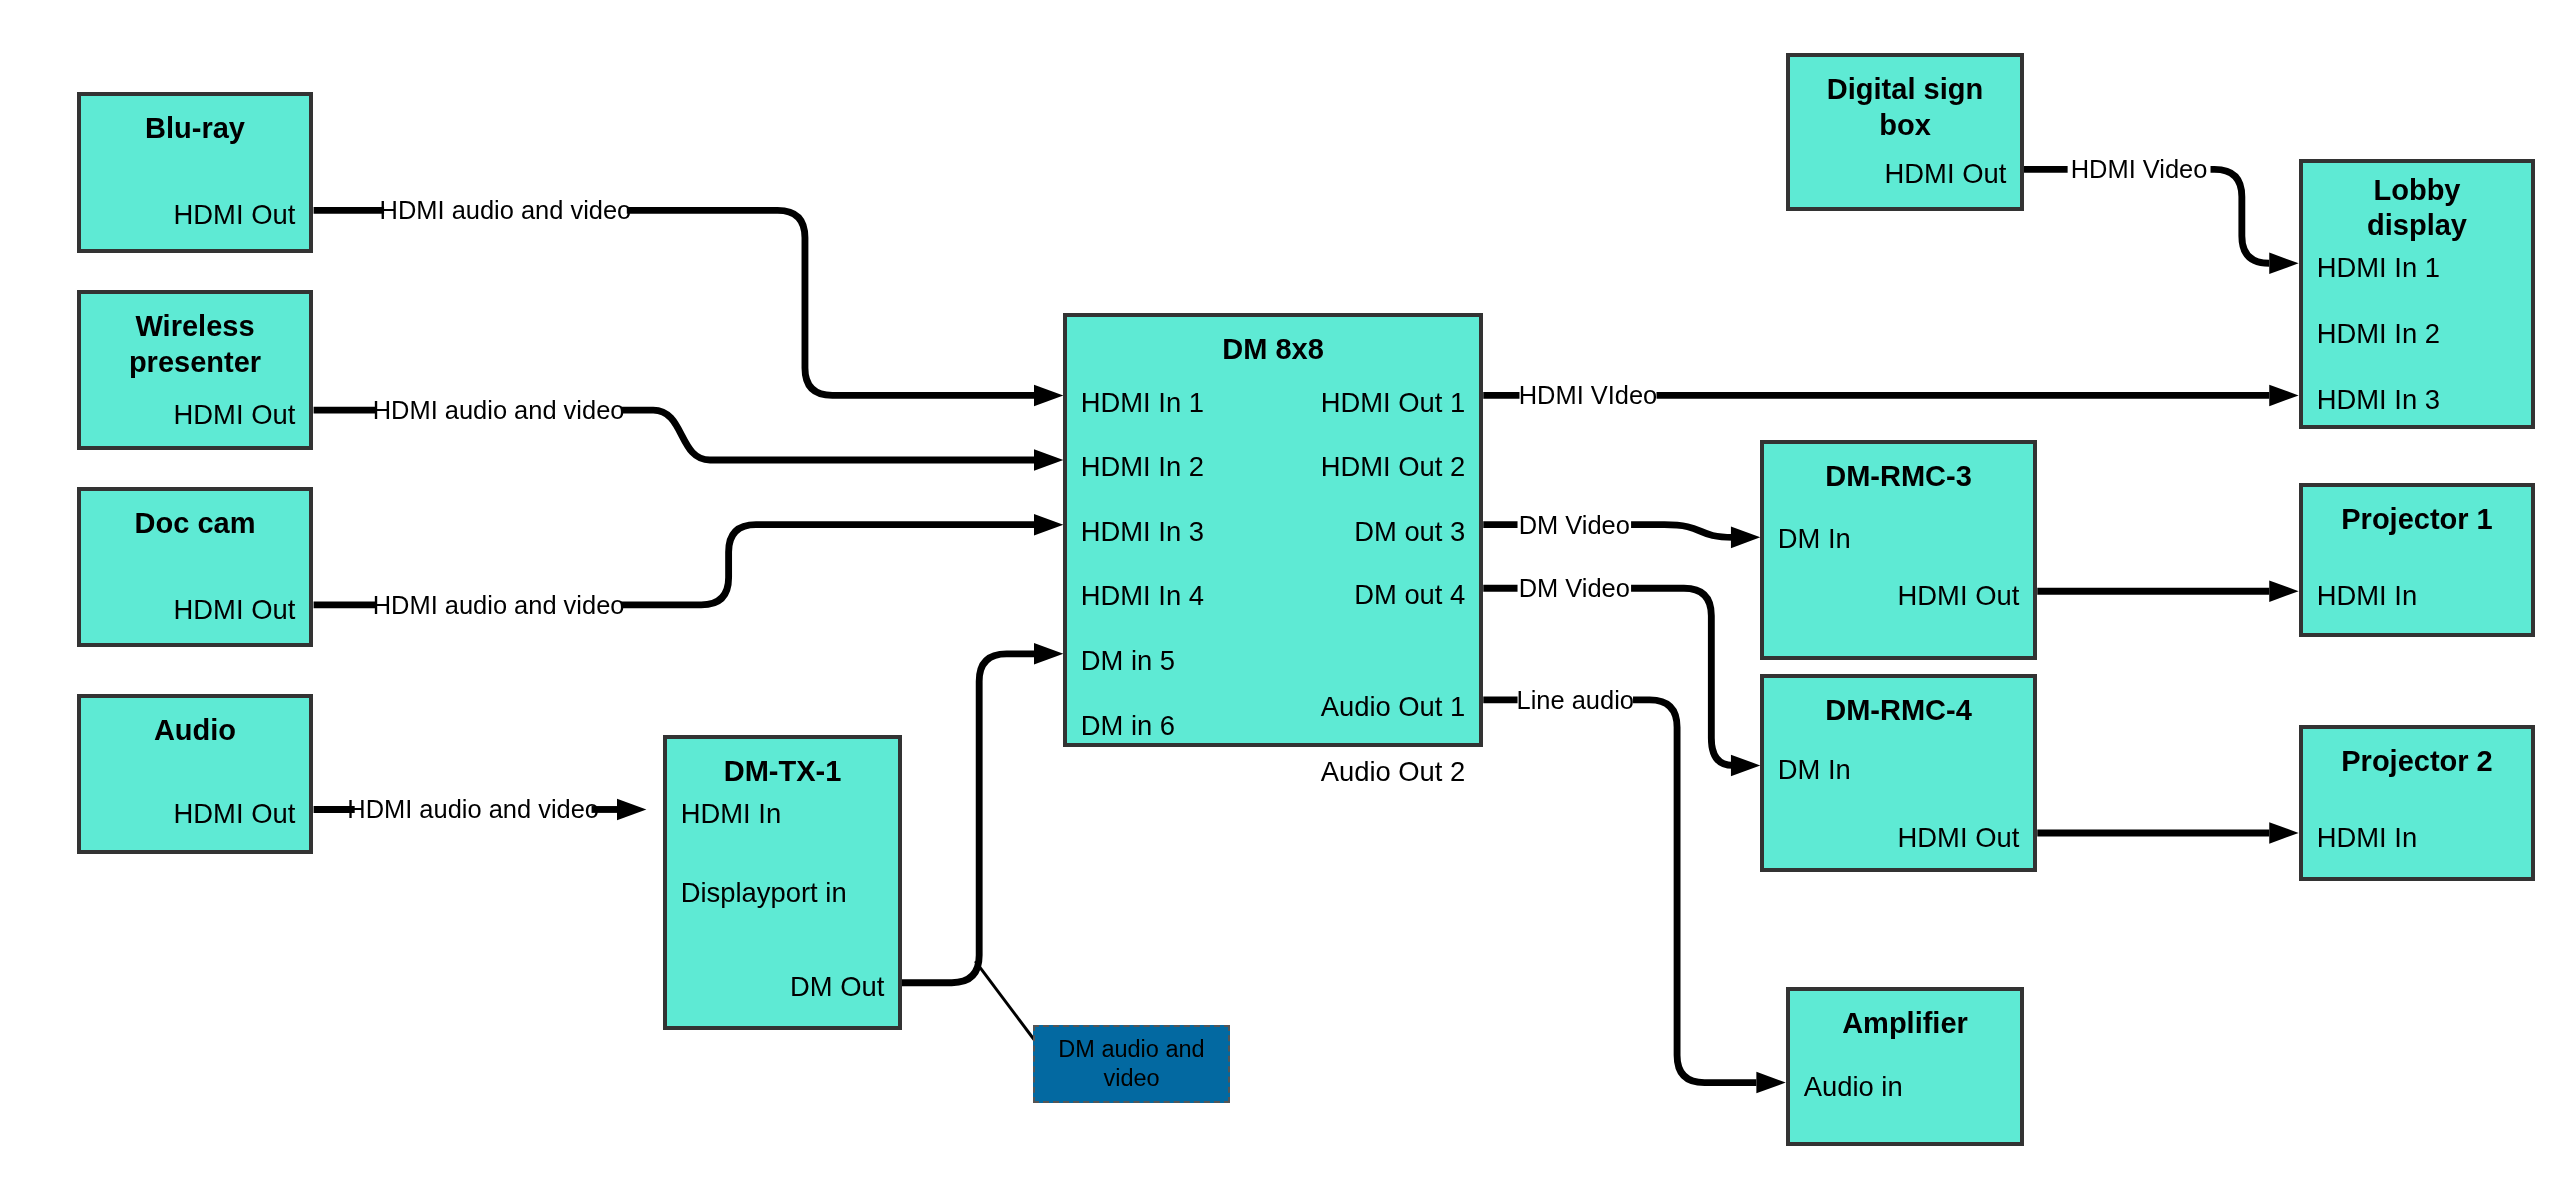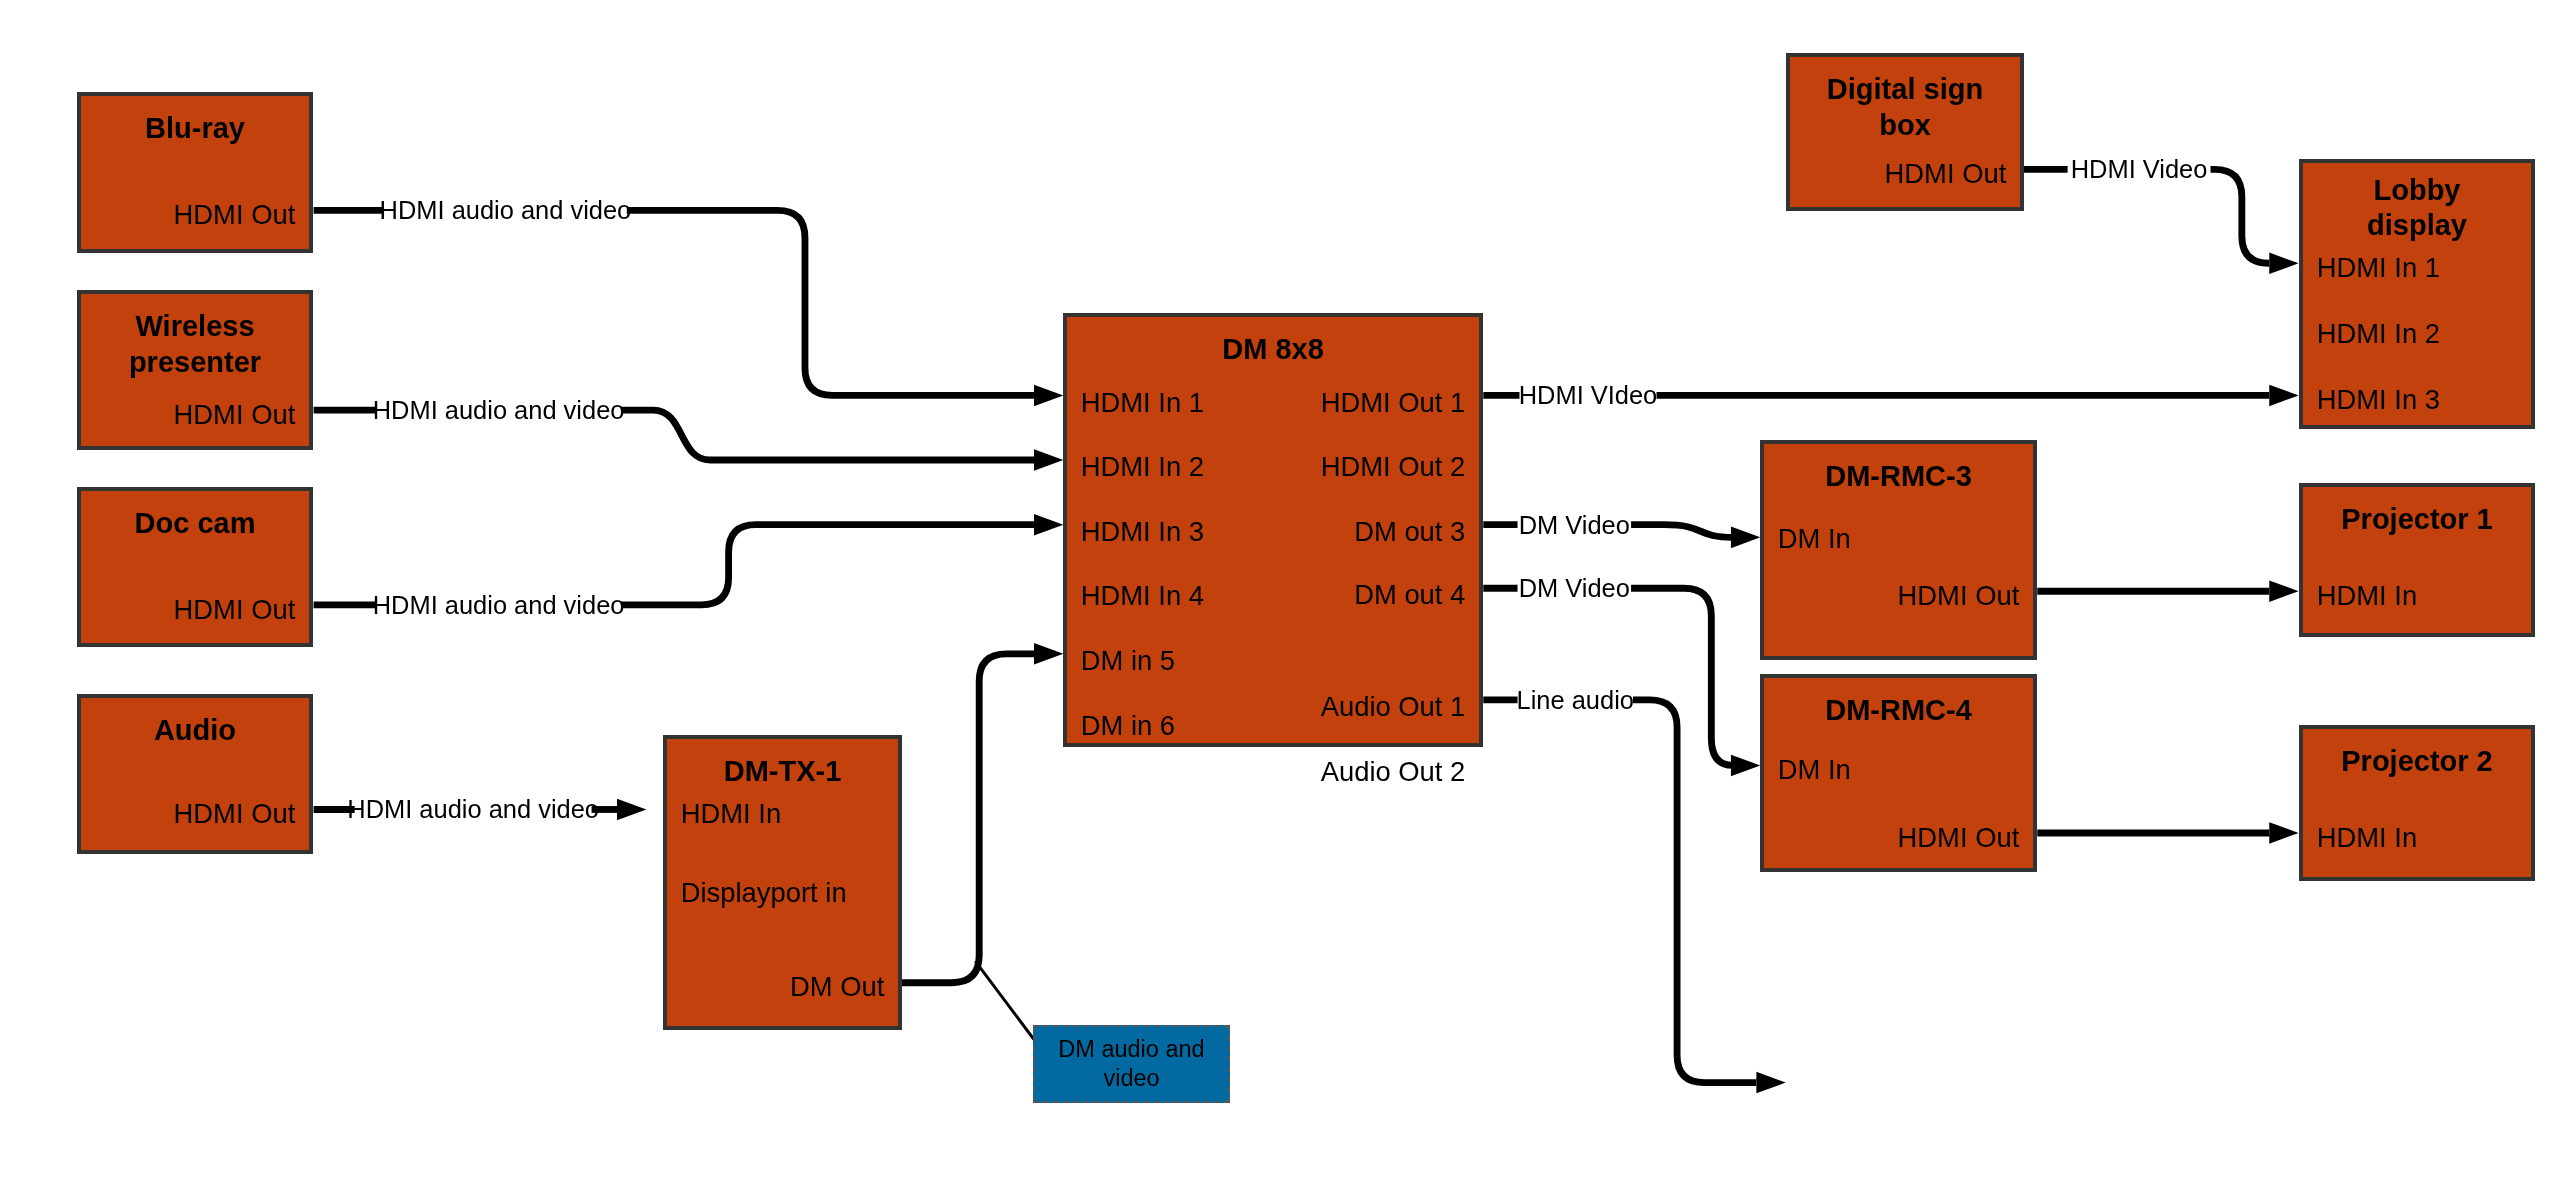--- a/index.html
+++ b/index.html
@@ -7,21 +7,21 @@
     position:relative;
     width:2576px;height:1201px;
     background:#ffffff;
     font-family:"Liberation Sans", sans-serif;
     color:#000;
     overflow:hidden;
   }
   #wires{position:absolute;left:0;top:0;width:2576px;height:1201px;}
   .node{
     position:absolute;
-    background:#c2410c;
+    background:#5eead4;
     border:4.9px solid #333333;
     box-sizing:border-box;
   }
   .node .title{
     font-size:29px;
     font-weight:bold;
     text-align:center;
     line-height:36px;
     padding:13.7px 29px 0;
   }
@@ -187,17 +187,21 @@
     <div class="title">DM-RMC-4</div>
     <span class="port left" style="top:75px;">DM In</span>
     <span class="port right" style="top:143px;">HDMI Out</span>
   </div>
 
   <div class="node" style="left:2299px;top:725px;width:236px;height:156px;">
     <div class="title">Projector 2</div>
     <span class="port left" style="top:92px;">HDMI In</span>
   </div>
 
+  <div class="node" style="left:1786px;top:987px;width:238px;height:159px;">
+    <div class="title">Amplifier</div>
+    <span class="port left" style="top:79px;">Audio in</span>
+  </div>
 
   <div id="note">DM audio and video</div>
 
 </div>
 
 
 </body></html>

